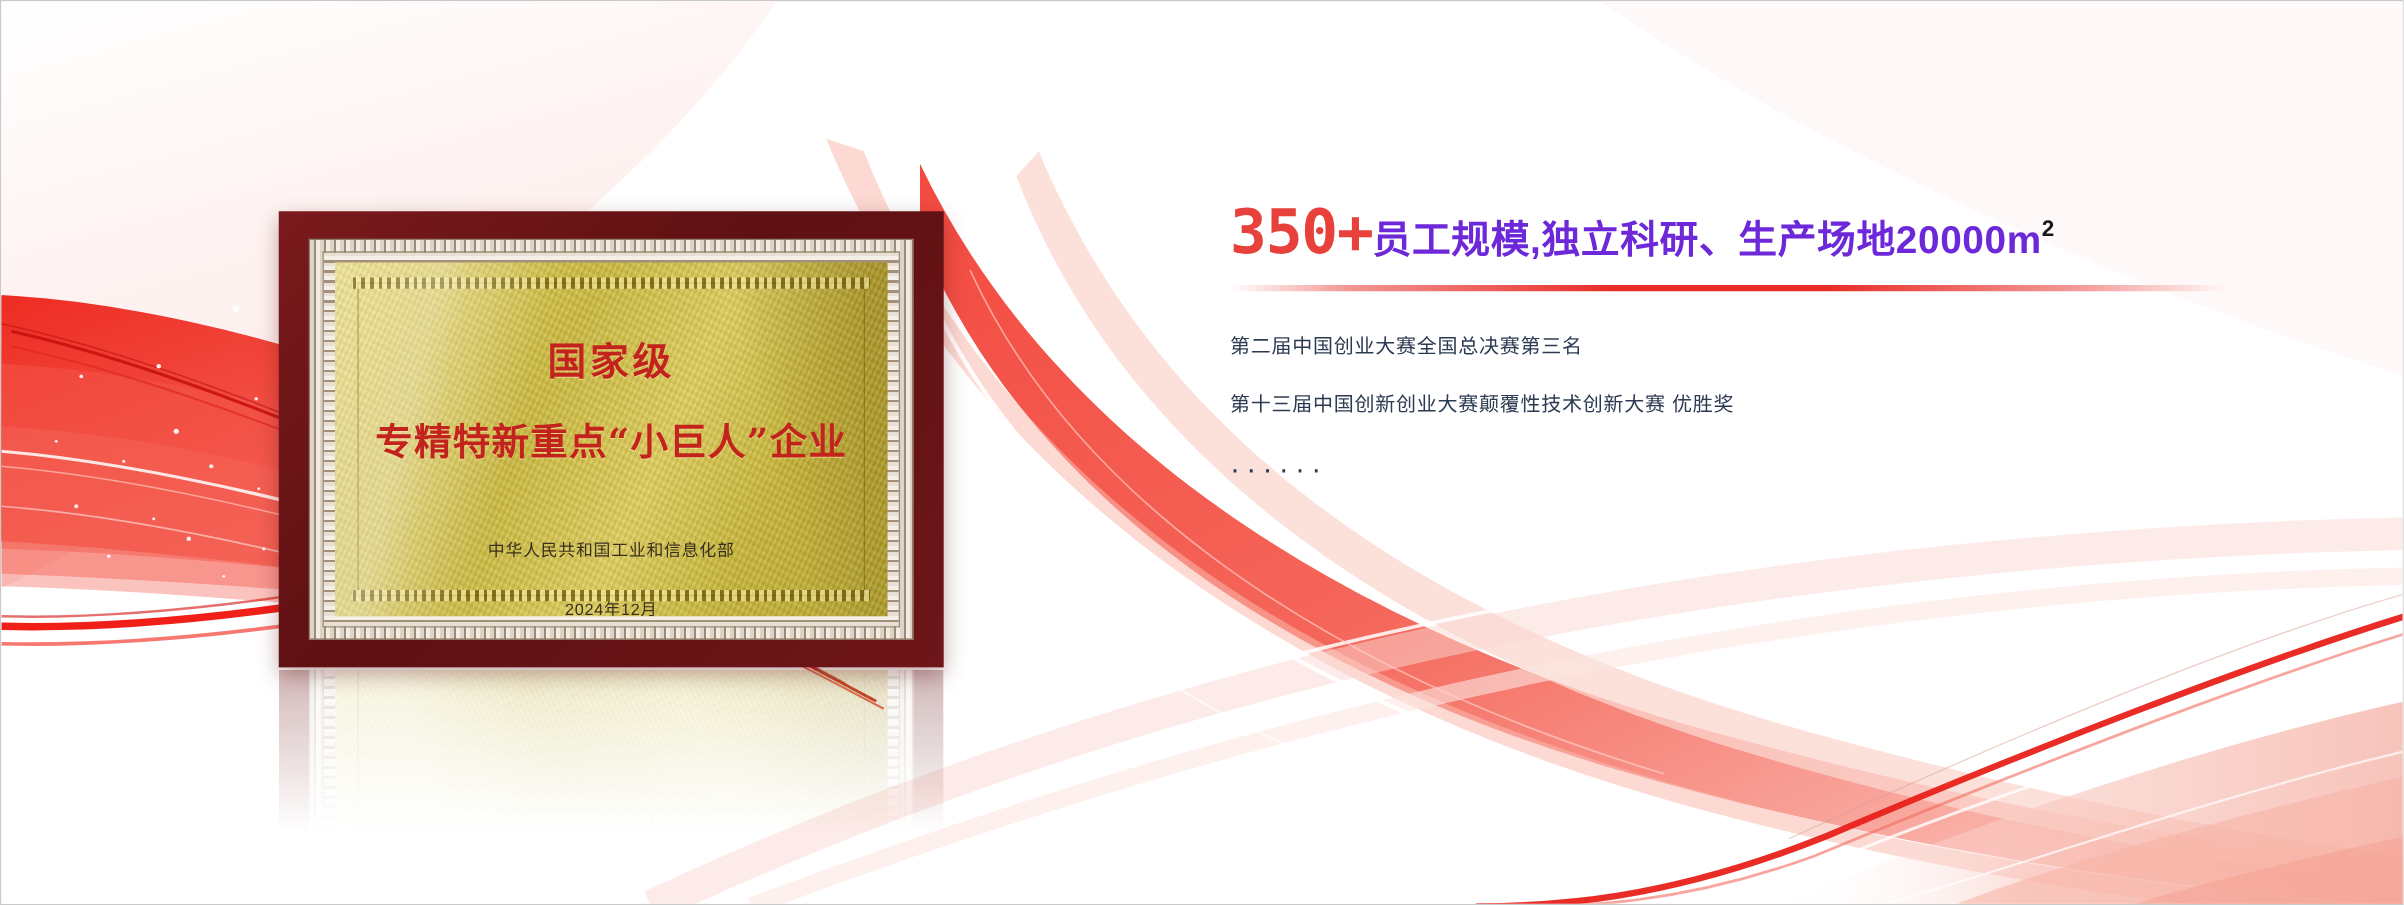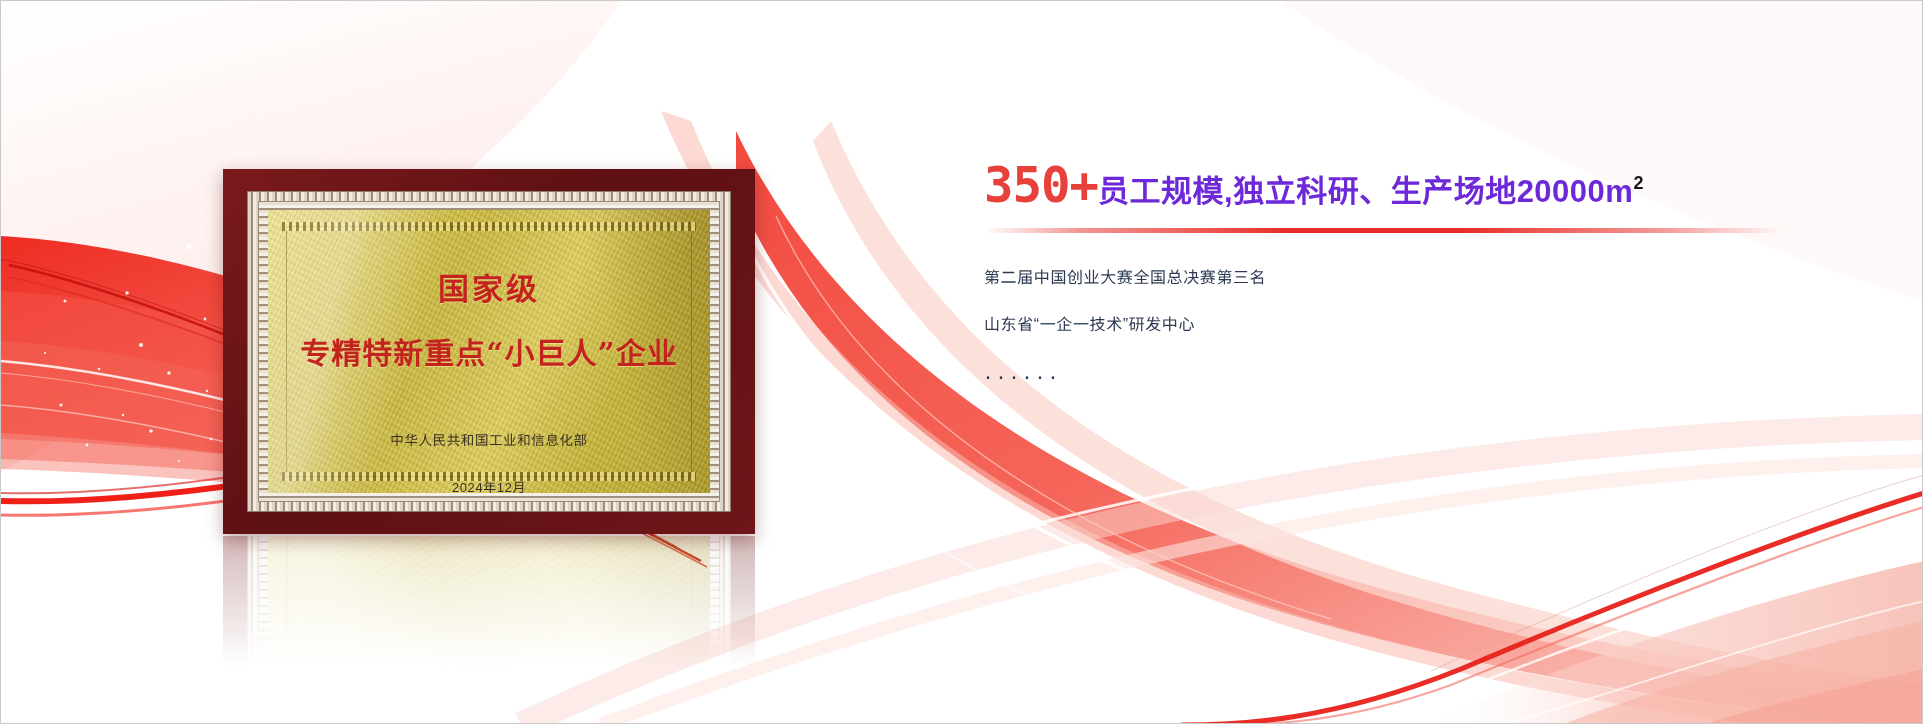--- a/index.html
+++ b/index.html
@@ -379,19 +379,19 @@
     <div id="headline">
       <span id="stat-number">350+</span>
       <span id="headline-text">员工规模,独立科研、生产场地20000m</span>
       <span id="headline-sup">2</span>
     </div>
 
     <div id="divider"></div>
 
     <div id="honor-list">
       <div class="honor-item">第二届中国创业大赛全国总决赛第三名</div>
-      <div class="honor-item">山东省“一企一技术”研发中心</div>
+      <div class="honor-item">第十三届中国创新创业大赛颠覆性技术创新大赛 优胜奖</div>
       <div id="ellipsis-line">······</div>
     </div>
 
   </div>
 
 </div>
 
 </body></html>

